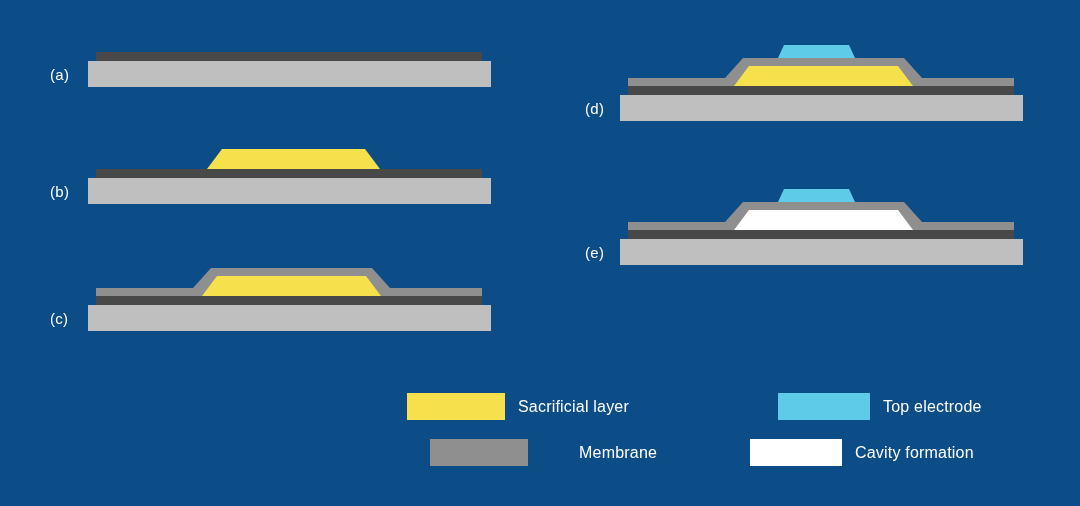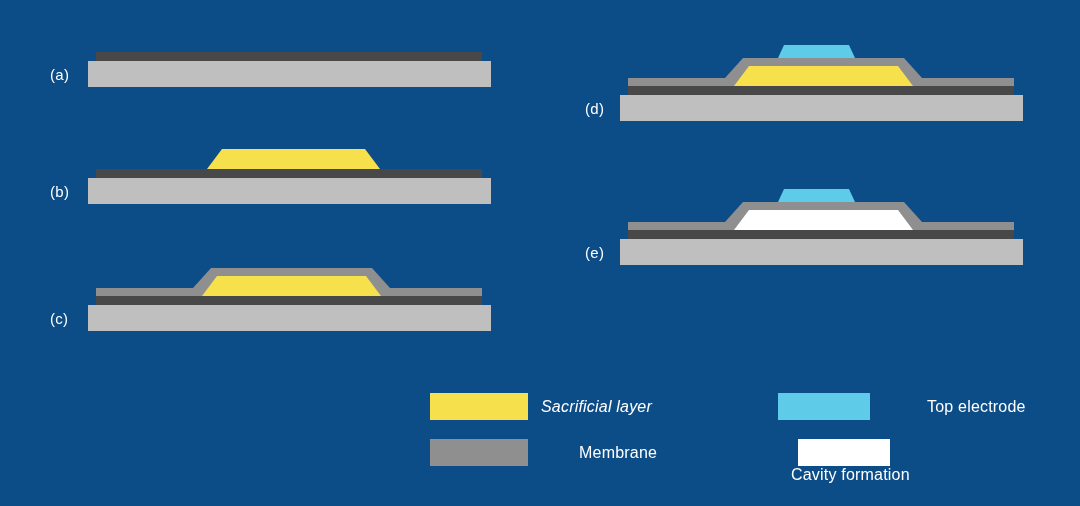--- a/index.html
+++ b/index.html
@@ -72,31 +72,31 @@
   <span class="step-label" style="left:585px; top:244px;">(e)</span>
   <svg class="step-svg" style="left:620px; top:189px;" width="403" height="76">
     <rect x="0" y="50" width="403" height="26" fill="var(--c-glass-substrate)"></rect>
     <rect x="8" y="41" width="386" height="9" fill="var(--c-bottom-electrode)"></rect>
     <polygon points="8,41 8,33 105,33 123,13 284,13 302,33 394,33 394,41" fill="var(--c-membrane)"></polygon>
     <polygon points="129,21 278,21 293,41 114,41" fill="var(--c-cavity-formation)"></polygon>
     <polygon points="164,0 229,0 235,13 158,13" fill="var(--c-top-electrode)"></polygon>
   </svg>
 
 
-  <div class="legend-item" style="left:430px; top:393px;font-style:italic;">
+  <div class="legend-item" style="left:407px; top:393px;">
     <span class="swatch sw-sacrificial-layer" style="width:98px;"></span>
     <span class="legend-label">Sacrificial layer</span>
   </div>
   <div class="legend-item" style="left:430px; top:439px;gap:38px;">
     <span class="swatch sw-membrane" style="width:98px;"></span>
     <span class="legend-label">Membrane</span>
   </div>
 
-  <div class="legend-item" style="left:778px; top:393px;gap:44px;">
+  <div class="legend-item" style="left:778px; top:393px;">
     <span class="swatch sw-top-electrode" style="width:92px;"></span>
     <span class="legend-label">Top electrode</span>
   </div>
-  <div class="legend-item" style="left:778px; top:439px;flex-direction:column;">
+  <div class="legend-item" style="left:750px; top:439px;">
     <span class="swatch sw-cavity-formation" style="width:92px;"></span>
     <span class="legend-label">Cavity formation</span>
   </div>
 
 </div>
 
 </body></html>

